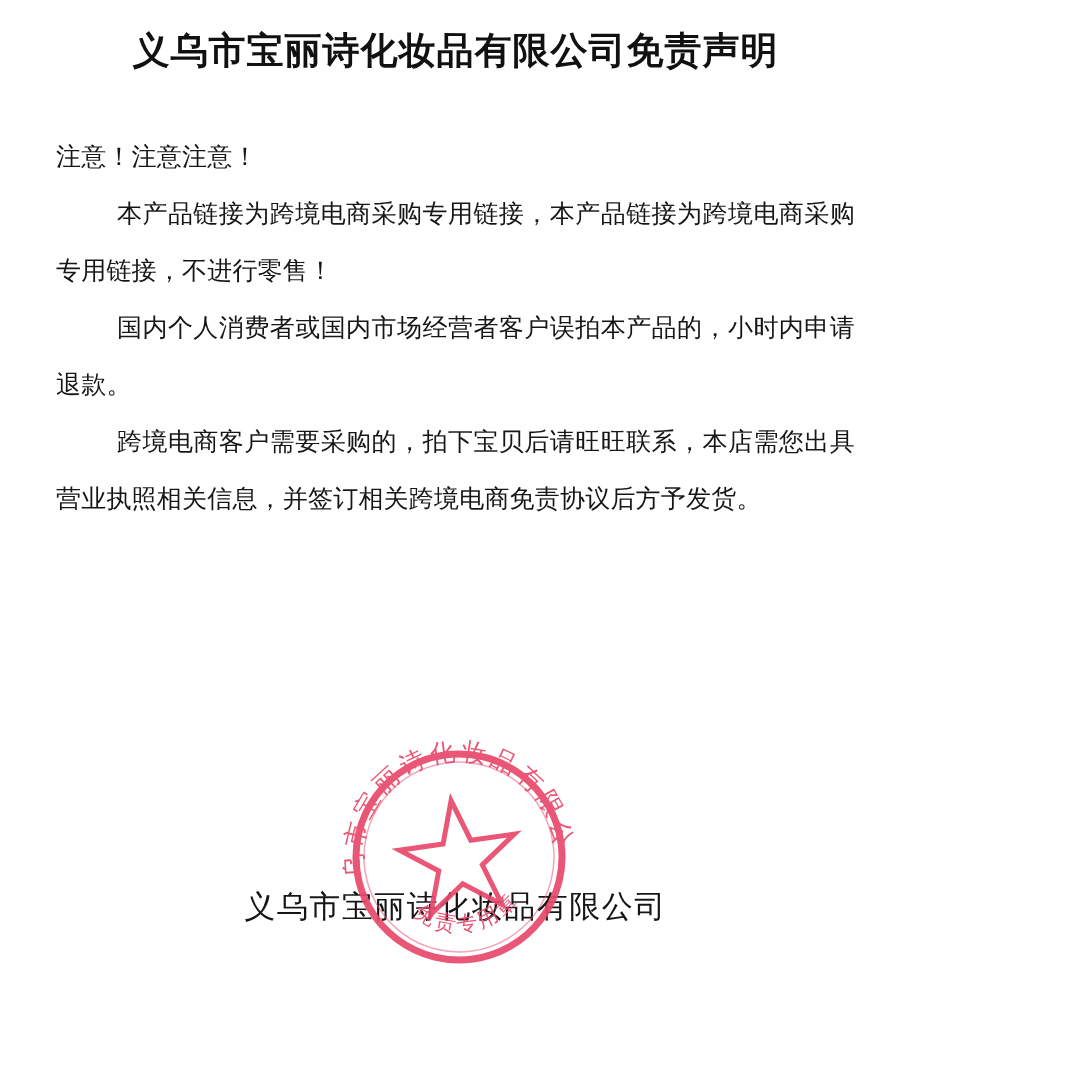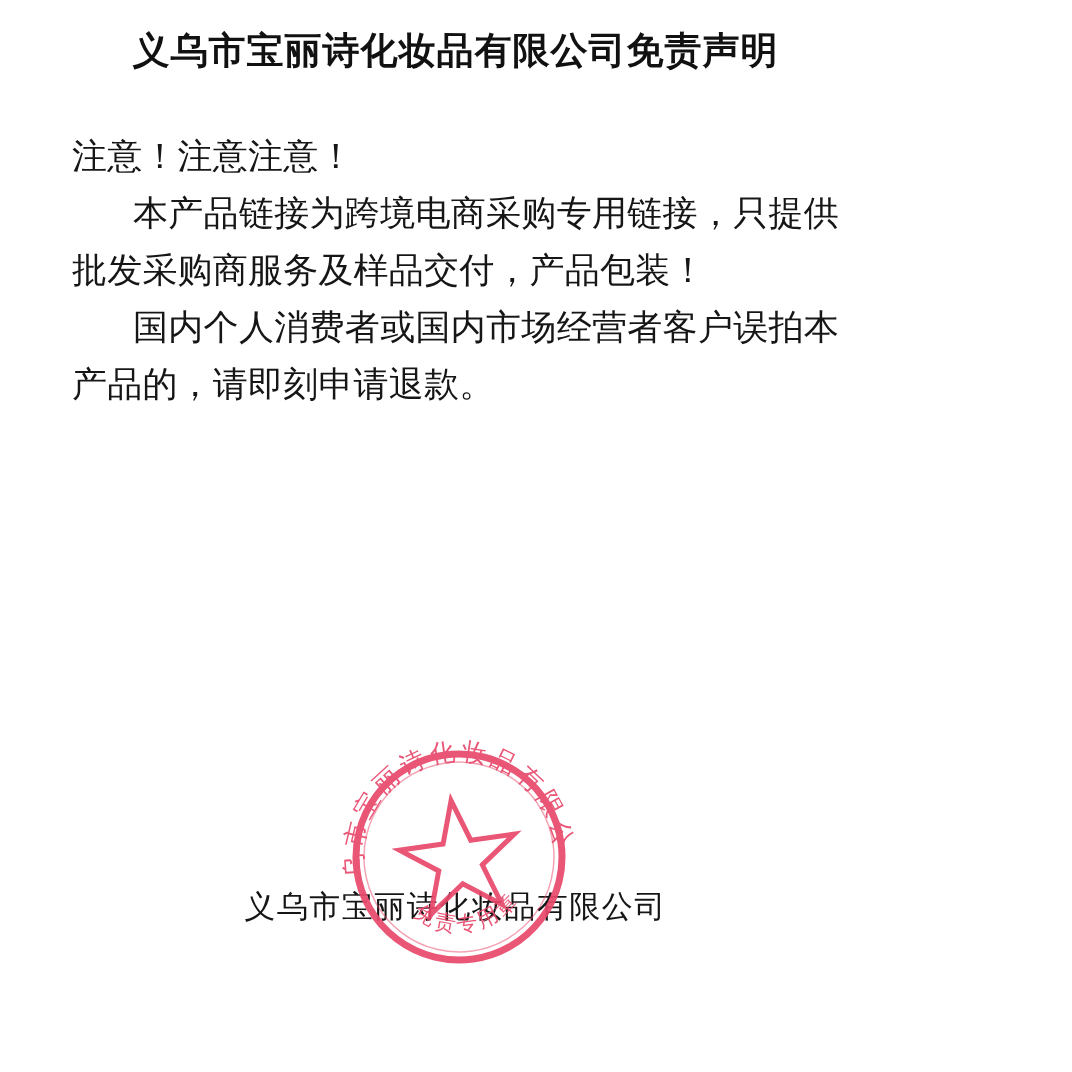--- a/index.html
+++ b/index.html
@@ -13,40 +13,40 @@
     font-family: "Liberation Serif", "DejaVu Serif", serif;
     color: #161616;
     position: relative;
     overflow: hidden;
   }
   .page {
     position: relative;
     width: 911px;
     height: 1072px;
     box-sizing: border-box;
-    padding: 0 64px;
+    padding: 0 48px;
   }
   .doc-title {
     text-align: center;
     font-size: 37px;
     font-weight: bold;
     letter-spacing: 1px;
     margin: 0;
     padding-top: 26px;
     padding-bottom: 10px;
     color: #111;
     font-family: "Liberation Serif", "DejaVu Serif", serif;
   }
   .body-block {
     margin-top: 42px;
     padding-left: 8px;
     padding-right: 8px;
   }
   .para {
-    font-size: 35px;
+    font-size: 25px;
     line-height: 57px;
     text-align: justify;
     text-justify: inter-ideograph;
     margin: 0 0 0 0;
     color: #161616;
     letter-spacing: 0.2px;
   }
   .para.indent {
     text-indent: 61px;
   }
@@ -88,22 +88,23 @@
 </style>
 </head>
 <body>
 
 <div class="page">
 
   <h1 class="doc-title">义乌市宝丽诗化妆品有限公司免责声明</h1>
 
   <div class="body-block">
     <p class="para">注意！注意注意！</p>
-    <p class="para indent">本产品链接为跨境电商采购专用链接，只提供批发采购商服务及样品交付，产品包装！</p>
-    <p class="para indent">国内个人消费者或国内市场经营者客户误拍本产品的，请即刻申请退款。</p>
+    <p class="para indent">本产品链接为跨境电商采购专用链接，本产品链接为跨境电商采购专用链接，不进行零售！</p>
+    <p class="para indent">国内个人消费者或国内市场经营者客户误拍本产品的，小时内申请退款。</p>
+    <p class="para indent">跨境电商客户需要采购的，拍下宝贝后请旺旺联系，本店需您出具营业执照相关信息，并签订相关跨境电商免责协议后方予发货。</p>
   </div>
 
   <div class="sign-area">
     <div class="company-sign">义乌市宝丽诗化妆品有限公司</div>
 
     <div class="seal">
       <svg viewBox="0 0 250 250" xmlns="http://www.w3.org/2000/svg">
         <defs>
           <path id="sealArcTop" d="M 125,125 m -97,0 a 97,97 0 1,1 194,0" fill="none"></path>
           <path id="sealArcBottom" d="M 125,125 m -74,0 a 74,74 0 1,0 148,0" fill="none"></path>

